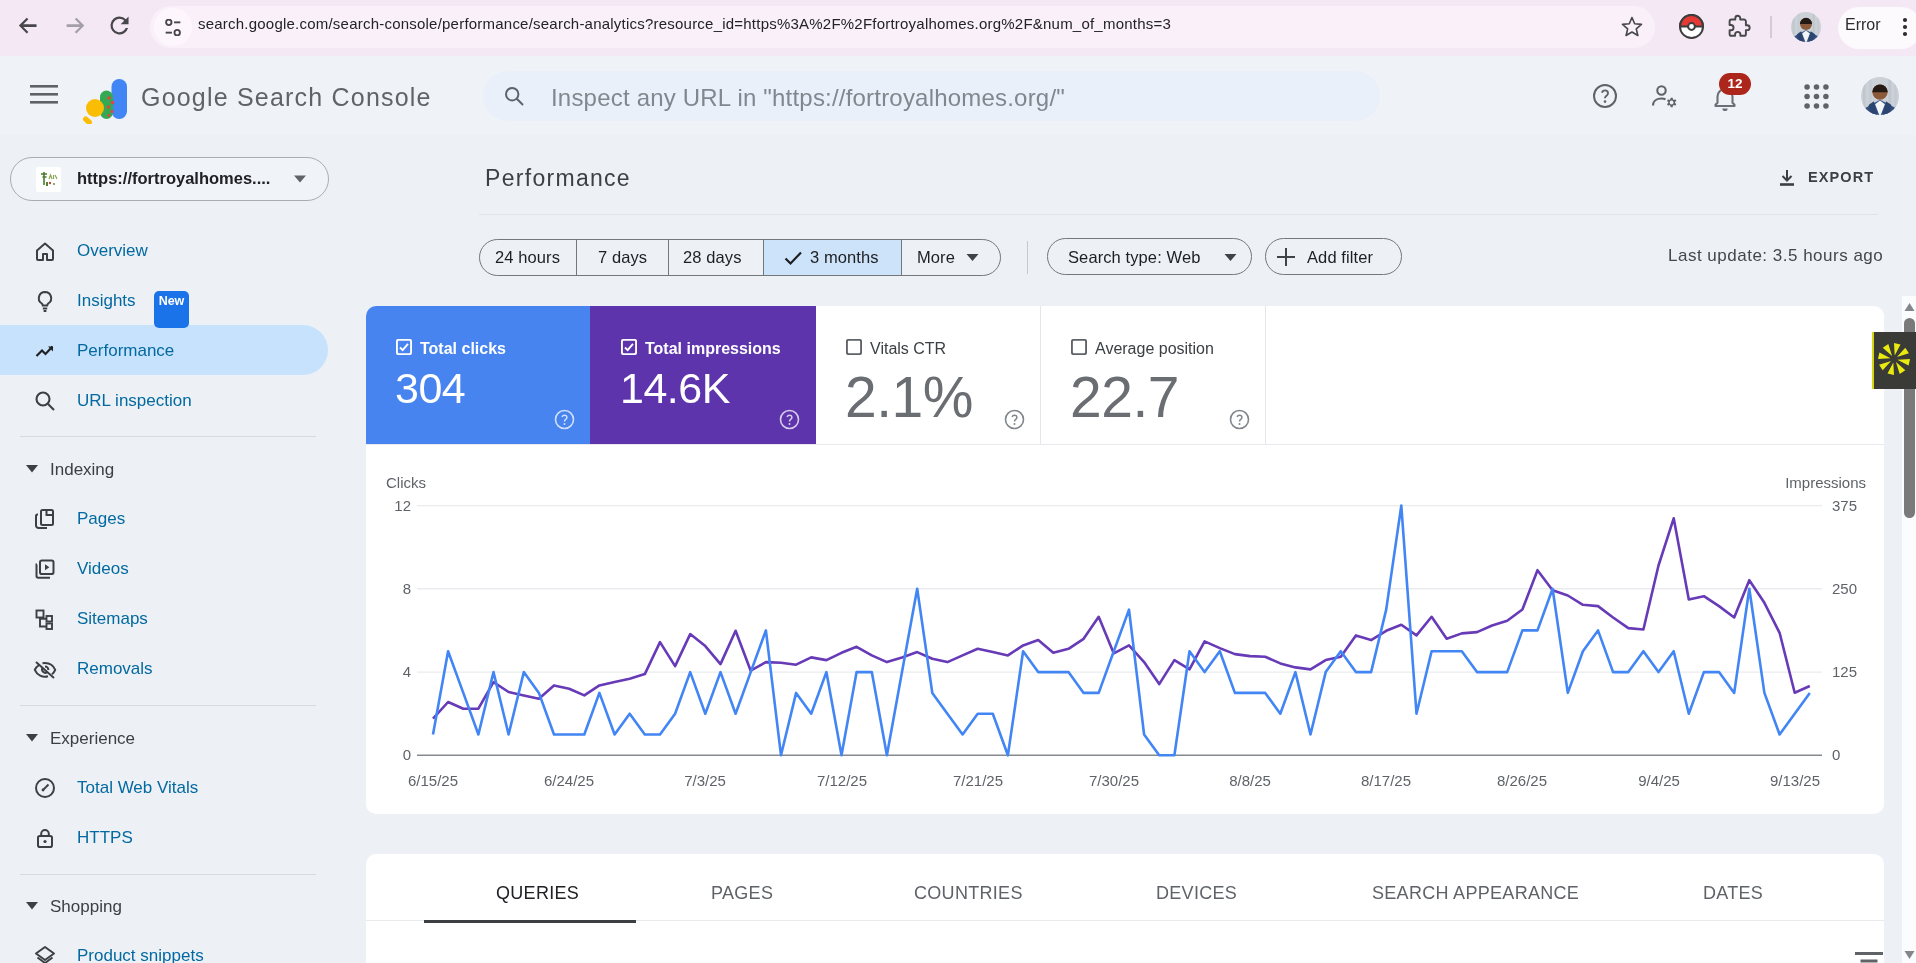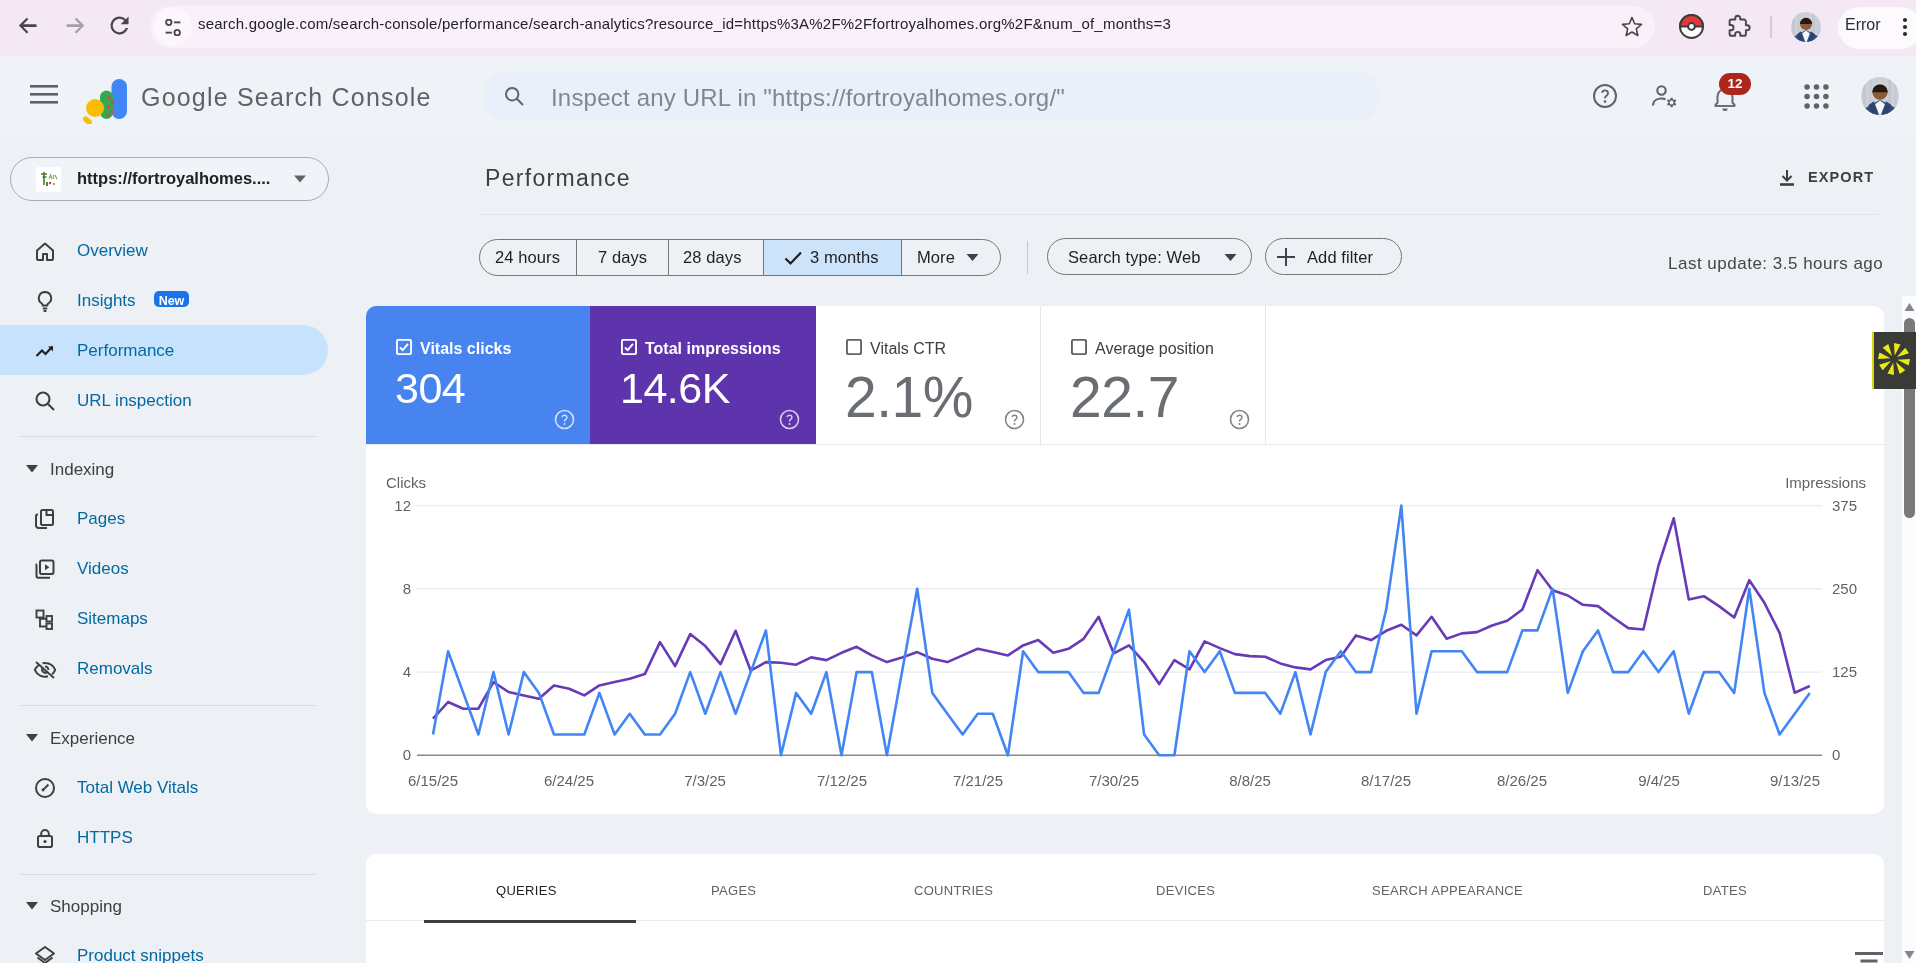--- a/index.html
+++ b/index.html
@@ -18,48 +18,48 @@
 .gsearch{position:absolute;left:483px;top:71px;width:897px;height:50px;border-radius:25px;background:#e9f0fa}
 .gsearch-ph{position:absolute;left:551px;top:84px;font-size:24px;color:#82878d;letter-spacing:0.2px}
 
 .propsel{position:absolute;left:10px;top:157px;width:319px;height:44px;border-radius:22px;border:1px solid #a9adb2;background:#f0f3f7}
 .favbox{position:absolute;left:36px;top:167px;width:25px;height:25px;background:#fff;border-radius:2px}
 .proptext{position:absolute;left:77px;top:169px;font-size:16.5px;font-weight:bold;color:#202124;letter-spacing:0}
 .navitem{position:absolute;left:77px;font-size:17px;color:#0369a1;white-space:nowrap}
 .navsec{position:absolute;left:50px;font-size:17px;color:#3c4043}
 .perfhl{position:absolute;left:0;top:325px;width:328px;height:50px;border-radius:0 25px 25px 0;background:#c7e2fc}
 .sdiv{position:absolute;left:20px;width:296px;height:1px;background:#d7dbdf}
-.newbadge{position:absolute;left:154px;top:291px;width:35px;height:16px;border-radius:5px;background:#1a73e8;color:#fff;font-size:12.5px;font-weight:bold;text-align:center;line-height:20px}
+.newbadge{position:absolute;left:154px;top:291px;width:35px;height:37px;border-radius:5px;background:#1a73e8;color:#fff;font-size:12.5px;font-weight:bold;text-align:center;line-height:20px}
 
 .ptitle{position:absolute;left:485px;top:165px;font-size:23px;letter-spacing:1.3px;color:#3c4043}
 .export{position:absolute;left:1808px;top:169px;font-size:14.5px;font-weight:bold;letter-spacing:1.1px;color:#3c4043}
 .tdiv{position:absolute;left:479px;top:214px;width:1399px;height:1px;background:#e0e3e7}
 
 .seg{position:absolute;left:479px;top:239px;width:522px;height:37px;border:1px solid #74777a;border-radius:19px}
 .segd{position:absolute;top:239px;width:1px;height:37px;background:#74777a}
 .segtext{position:absolute;top:248px;font-size:16.5px;letter-spacing:0.1px;color:#1d1f22}
 .seghl{position:absolute;left:764px;top:240px;width:138px;height:35px;background:#cde3fa}
 .vsep{position:absolute;left:1027px;top:241px;width:1px;height:33px;background:#c6c9cc}
 .chip{position:absolute;top:238px;height:37px;border:1px solid #74777a;border-radius:19px}
-.lastupd{position:absolute;left:1668px;top:254px;font-size:17px;letter-spacing:0.5px;color:#44474a}
+.lastupd{position:absolute;left:1668px;top:246px;font-size:17px;letter-spacing:0.5px;color:#44474a}
 
 .panel1{position:absolute;left:366px;top:306px;width:1518px;height:508px;background:#fff;border-radius:10px}
 .panel2{position:absolute;left:366px;top:854px;width:1518px;height:109px;background:#fff;border-radius:10px 10px 0 0}
 .cardblue{position:absolute;left:366px;top:306px;width:224px;height:138px;background:#4784ef;border-radius:10px 0 0 0}
 .cardpurp{position:absolute;left:590px;top:306px;width:226px;height:138px;background:#5e34ad}
 .cdiv{position:absolute;top:306px;width:1px;height:138px;background:#e4e7ea}
 .cardlbl{position:absolute;top:340px;font-size:16px;font-weight:bold;color:#fff}
 .cardlblg{position:absolute;top:340px;font-size:16px;color:#3c4043}
 .cardval{position:absolute;top:364px;font-size:43px;color:#fff;letter-spacing:-0.5px}
 .cardvalg{position:absolute;top:364px;font-size:57px;color:#6a6e73;letter-spacing:-0.5px}
 .hdivcards{position:absolute;left:366px;top:444px;width:1518px;height:1px;background:#e8eaed}
 .chartsvg{position:absolute;left:366px;top:444px}
 .ax{font-family:"Liberation Sans",sans-serif;font-size:15px;fill:#5f6368}
 
-.tab{position:absolute;top:883px;font-size:13px;letter-spacing:0.3px;color:#5f6368}
+.tab{position:absolute;top:883px;font-size:18px;letter-spacing:0.3px;color:#5f6368}
 .tabline{position:absolute;left:366px;top:920px;width:1518px;height:1px;background:#e8eaed}
 .tabul{position:absolute;left:424px;top:920px;width:212px;height:3px;background:#3c4043}
 
 .strack{position:absolute;left:1902px;top:296px;width:14px;height:667px;background:#fbfcfd}
 .sthumb{position:absolute;left:1904px;top:318px;width:11px;height:200px;background:#7a7a7a;border-radius:6px}
 .ybadge{position:absolute;left:1872px;top:332px;width:44px;height:57px;background:#3a3a37;border-left:2px solid #d6d611}
 </style></head>
 <body>
 
 <div class="bbar"></div>
@@ -118,21 +118,21 @@
 <div class="chip" style="left:1265px;width:137px"></div>
 <div class="segtext" style="left:1307px;top:248px">Add filter</div>
 <div class="lastupd">Last update: 3.5 hours ago</div>
 
 <div class="panel1"></div>
 <div class="cardblue"></div>
 <div class="cardpurp"></div>
 <div class="cdiv" style="left:1040px"></div>
 <div class="cdiv" style="left:1265px"></div>
 <div class="hdivcards"></div>
-<div class="cardlbl" style="left:420px">Vitals clicks</div>
+<div class="cardlbl" style="left:420px">Total clicks</div>
 <div class="cardval" style="left:395px">304</div>
 <div class="cardlbl" style="left:645px">Total impressions</div>
 <div class="cardval" style="left:620px">14.6K</div>
 <div class="cardlblg" style="left:870px">Vitals CTR</div>
 <div class="cardvalg" style="left:845px">2.1%</div>
 <div class="cardlblg" style="left:1095px">Average position</div>
 <div class="cardvalg" style="left:1070px">22.7</div>
 <svg class="chartsvg" width="1518" height="370" viewBox="0 0 1518 370">
 <line x1="51.0" y1="61.6" x2="1456.0" y2="61.6" stroke="#e9ebee" stroke-width="1.4"></line>
 <line x1="51.0" y1="144.8" x2="1456.0" y2="144.8" stroke="#e9ebee" stroke-width="1.4"></line>

